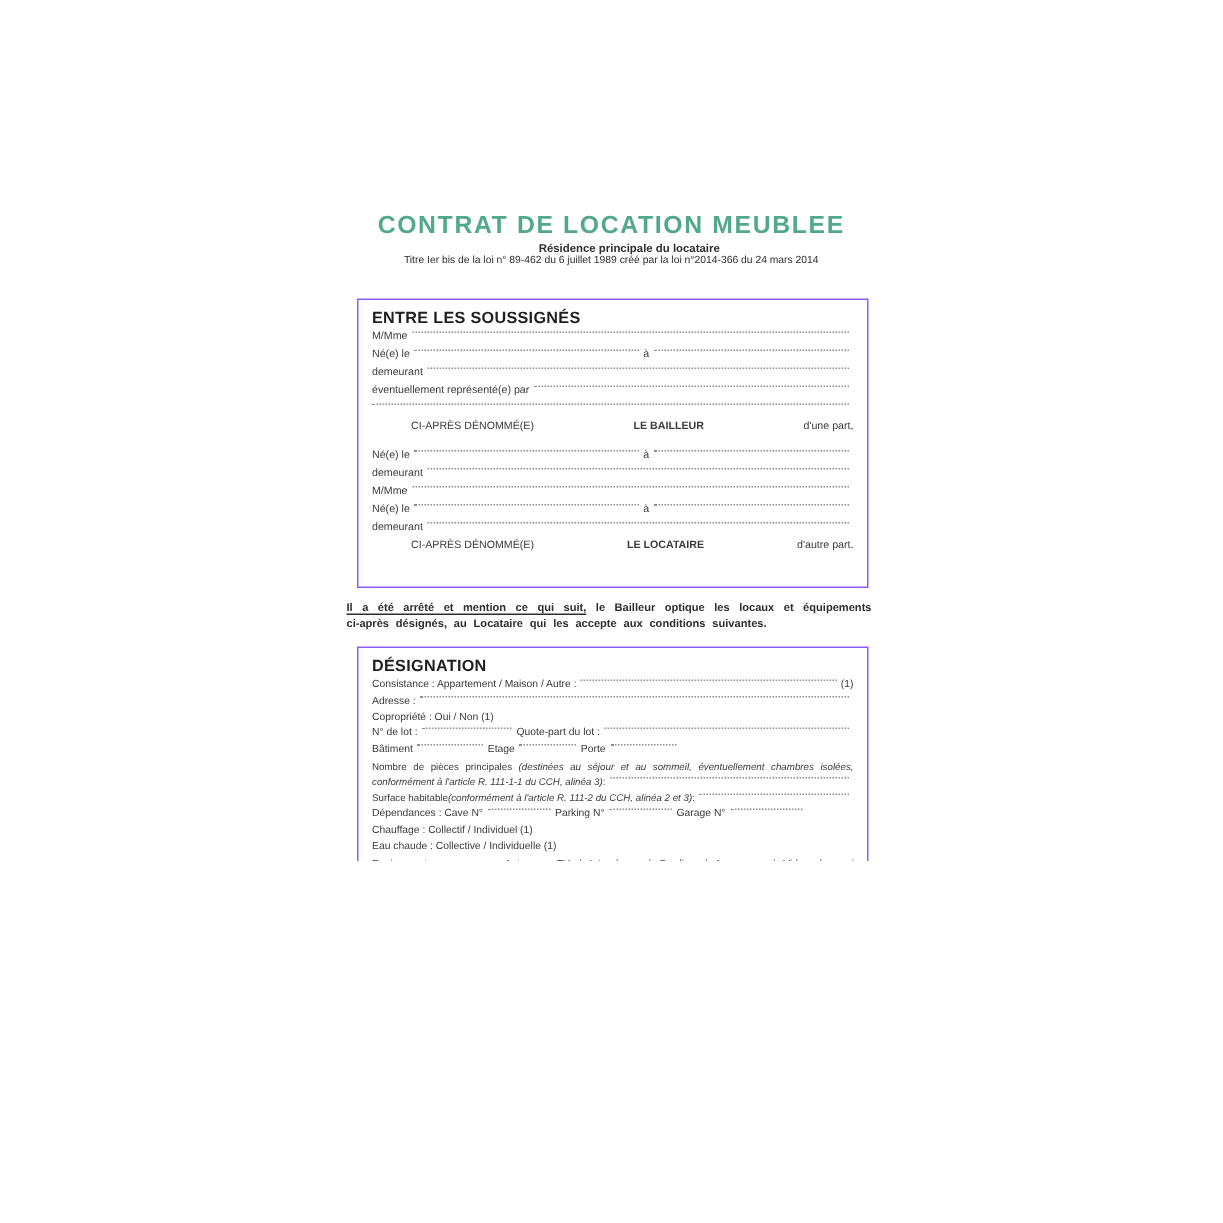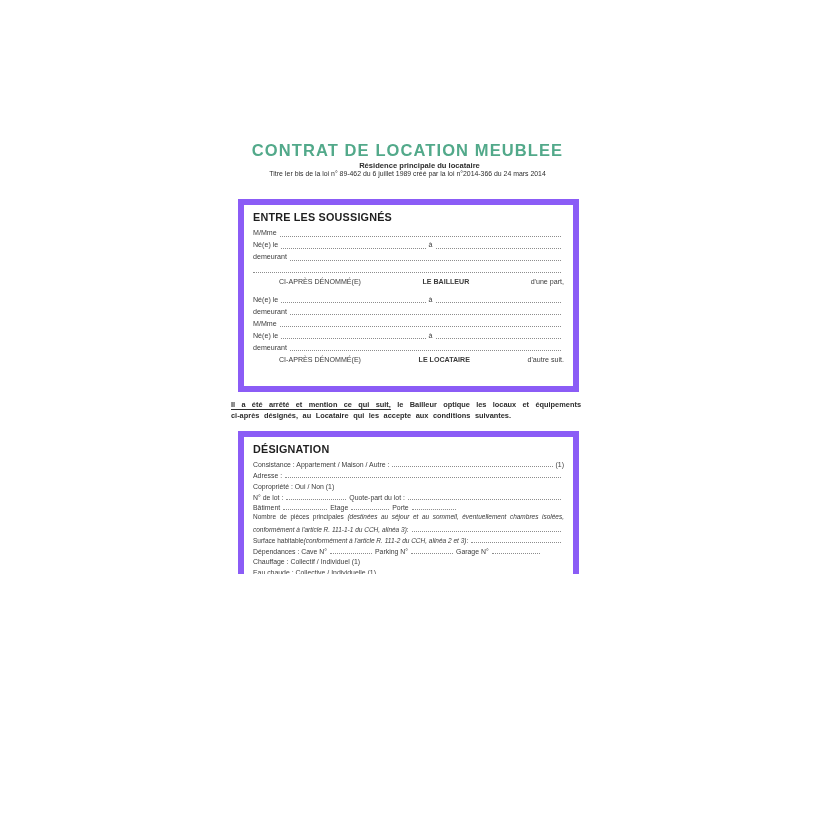--- a/index.html
+++ b/index.html
@@ -6,29 +6,29 @@
   body{width:815px;height:815px;font-family:"Liberation Sans","DejaVu Sans",sans-serif;color:#3b3b3b;}
   .doc{position:relative;width:815px;height:574px;overflow:hidden;background:#fff;}
 
   .title{position:absolute;top:141px;left:0;width:100%;text-align:center;
          font-size:16.5px;font-weight:bold;letter-spacing:1.1px;color:#52a98a;}
   .subtitle{position:absolute;top:161px;left:12px;width:100%;text-align:center;
             font-size:7.6px;font-weight:bold;color:#2d2d2d;}
   .lawline{position:absolute;top:170px;left:0;width:100%;text-align:center;
            font-size:6.9px;color:#2d2d2d;}
 
-  .gbox{position:absolute;left:238px;width:341px;border:6px solid #8b5cf6;
+  .gbox{position:absolute;left:238px;width:341px;border:1px solid #8b5cf6;
         background:#fff;box-sizing:border-box;padding:5px 9px 6px;}
   .box1{top:199px;height:193px;}
   .box2{top:431px;height:170px;}
   .box3{top:611px;height:50px;}
 
   .bhead{font-size:10.8px;font-weight:bold;color:#1f1f1f;letter-spacing:.2px;margin:1px 0 3px;}
 
-  .frow{display:flex;align-items:flex-end;font-size:7.1px;height:12.1px;
+  .frow{display:flex;align-items:flex-start;font-size:7.1px;height:12.1px;
         white-space:nowrap;color:#3b3b3b;}
   .box2 .frow{font-size:6.9px;height:10.8px;}
   .frow.xs{font-size:6.5px;}
   .lbl{flex:0 0 auto;line-height:1.1;}
   .dots{flex:1 1 auto;border-bottom:1.4px dotted #8d8d8d;margin:0 3px 1.5px 3px;height:0;}
   .dots.w38{flex:0 0 38px;} .dots.w42{flex:0 0 42px;} .dots.w44{flex:0 0 44px;}
   .dots.w48{flex:0 0 48px;} .dots.w60{flex:0 0 60px;}
   .blank{flex:0 0 30px;} .blankgrow{flex:1 1 auto;}
   .gap{height:6px;}
 
@@ -71,20 +71,24 @@
       <span class="lbl">Né(e) le</span>
       <span class="dots" style="flex:1.15"></span>
       <span class="lbl">à</span>
       <span class="dots"></span>
     </div>
     <div class="frow">
       <span class="lbl">demeurant</span>
       <span class="dots"></span>
     </div>
     <div class="frow">
+      <span class="lbl">éventuellement représenté(e) par</span>
+      <span class="dots"></span>
+    </div>
+    <div class="frow">
       <span class="dots" style="margin-left:0"></span>
     </div>
     <div class="frow denomme">
       <span class="lbl">CI-APRÈS DÉNOMMÉ(E)</span>
       <span class="lbl mid">LE BAILLEUR</span>
       <span class="lbl">d'une part,</span>
     </div>
 
     <div class="gap"></div>
 
@@ -108,21 +112,21 @@
       <span class="lbl">à</span>
       <span class="dots"></span>
     </div>
     <div class="frow">
       <span class="lbl">demeurant</span>
       <span class="dots"></span>
     </div>
     <div class="frow denomme">
       <span class="lbl">CI-APRÈS DÉNOMMÉ(E)</span>
       <span class="lbl mid">LE LOCATAIRE</span>
-      <span class="lbl">d'autre suit.</span>
+      <span class="lbl">d'autre part.</span>
     </div>
   </div>
 
   <div class="intro">
     <span class="l1"><span class="ul">Il a été arrêté et mention ce qui suit,</span><span> le Bailleur optique les locaux et équipements</span></span>
     <span class="l2">ci-après désignés, au Locataire qui les accepte aux conditions suivantes.</span>
   </div>
 
   <div class="gbox box3">
     <div class="bhead">DESTINATION</div>

